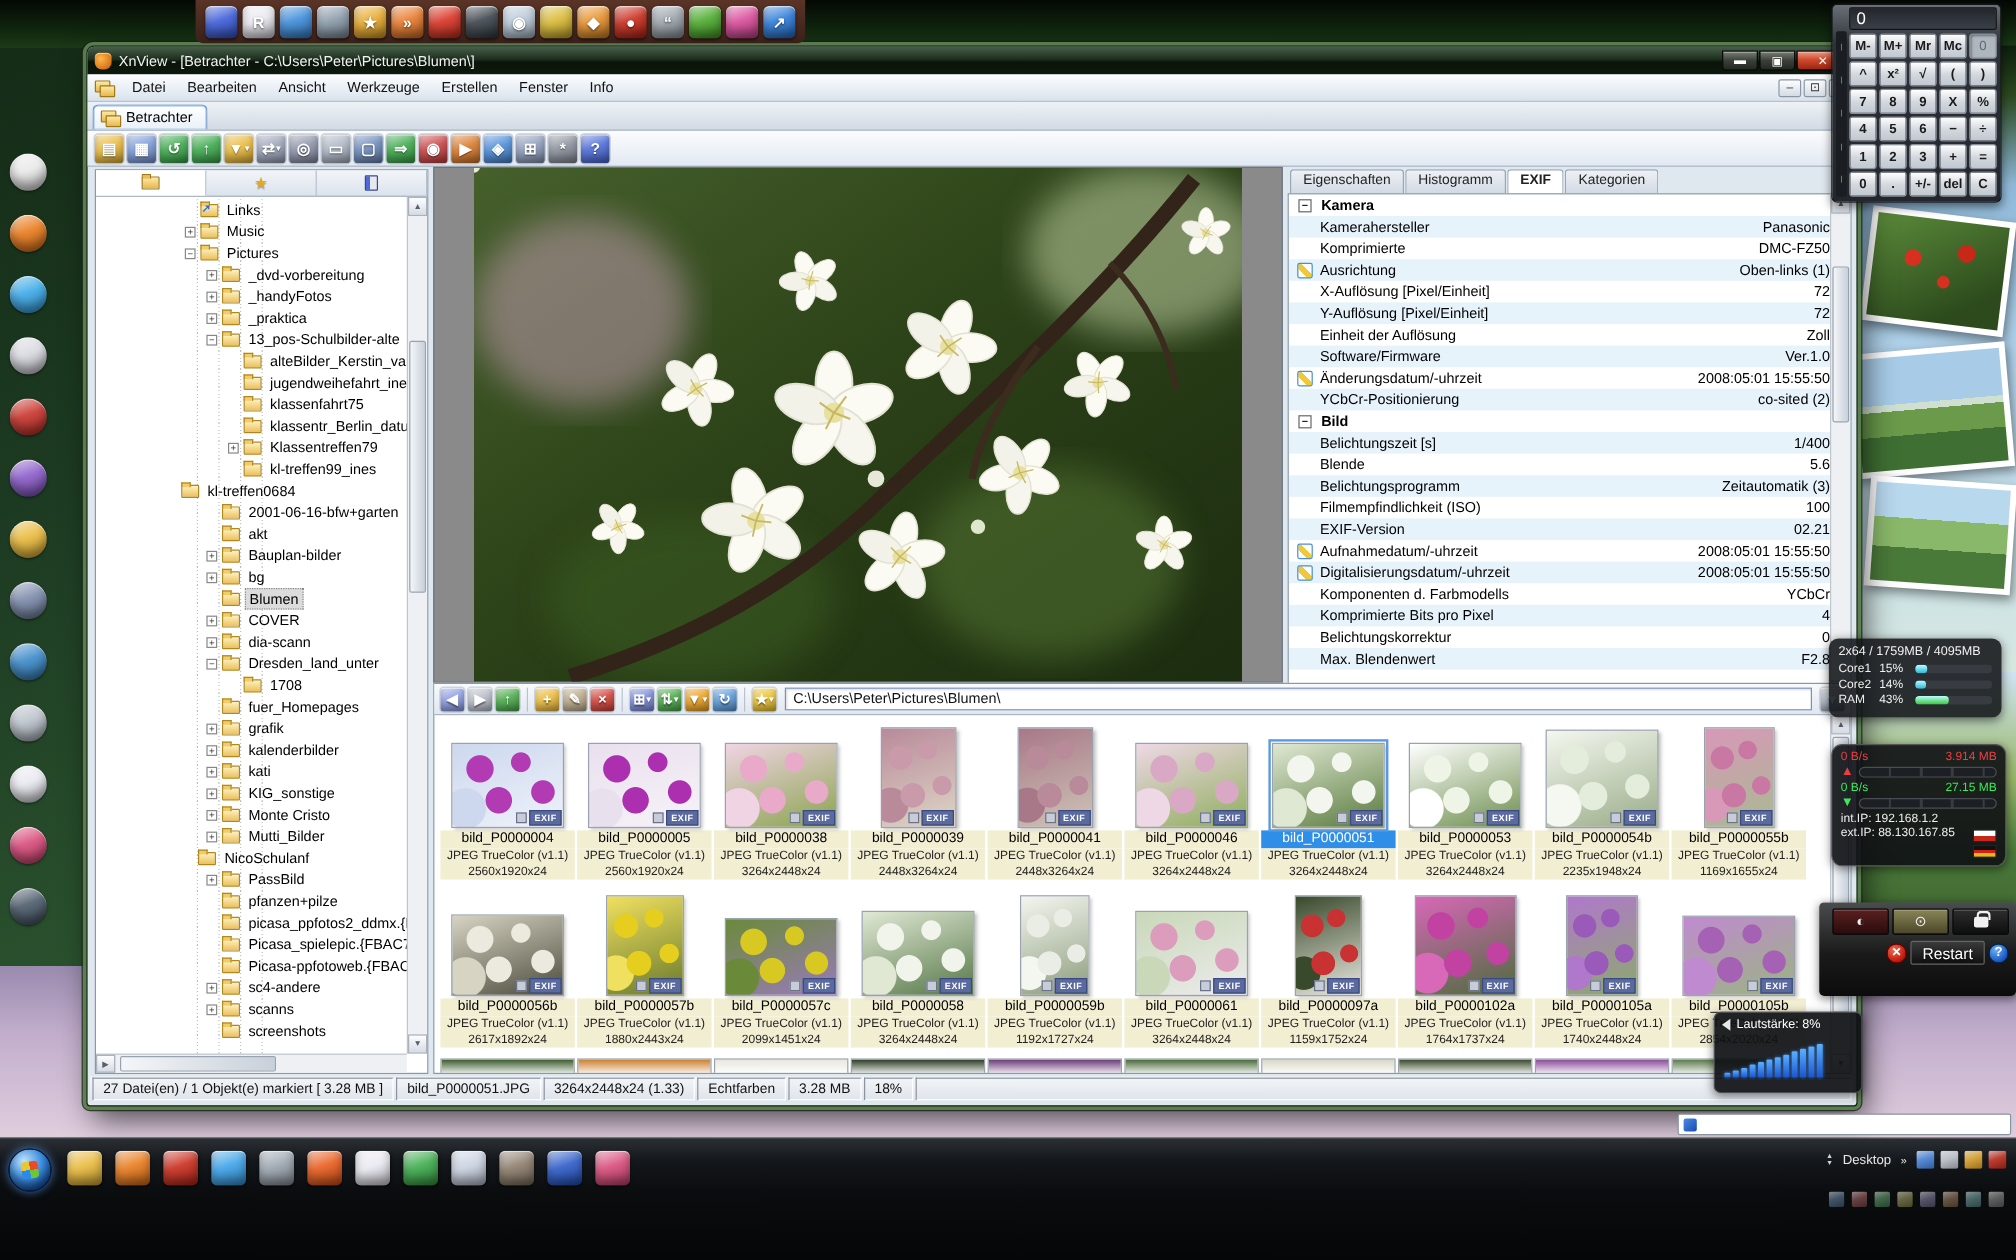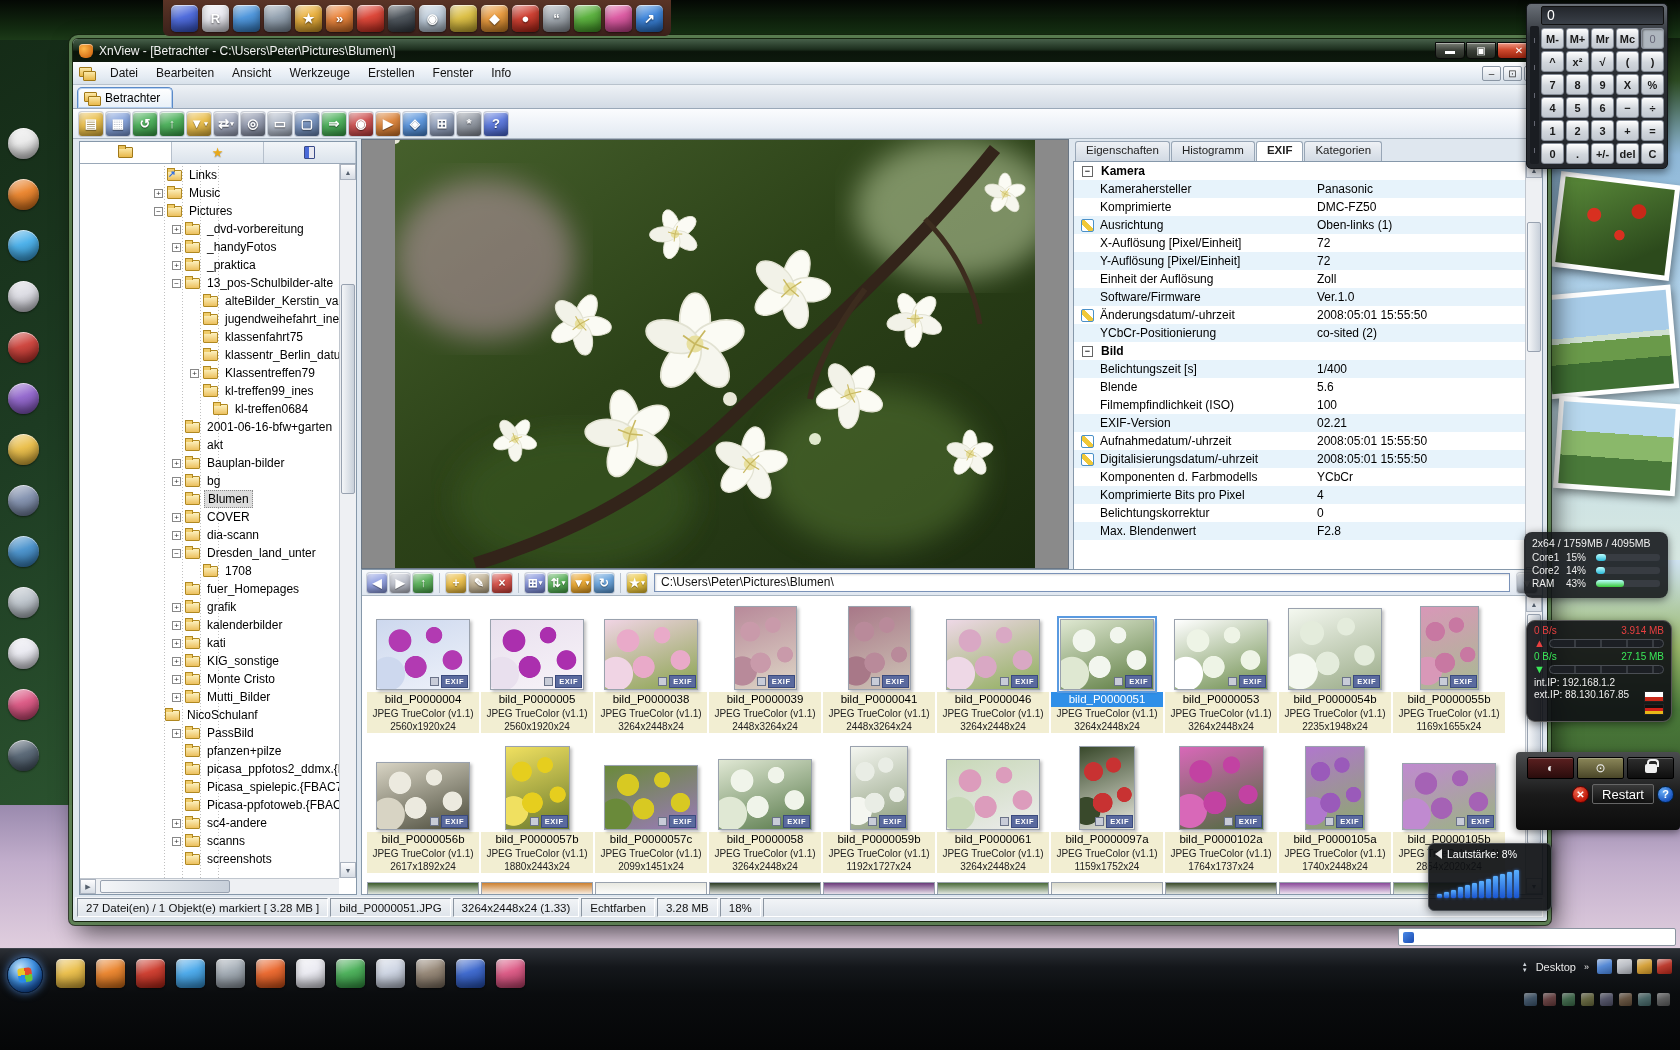--- a/index.html
+++ b/index.html
@@ -106,21 +106,21 @@
   .etab.active { background:#fff; position:relative; top:0px; font-weight:bold; }
   .egridwrap { flex:1; position:relative; background:#fff; border:1px solid #8698aa; overflow:hidden; }
   .egrid { position:absolute; left:0; top:0; right:17px; bottom:15px; overflow:hidden; }
   .erow { height:18px; display:flex; align-items:center; font-size:12px; }
   .erow.alt { background:#e7f3fb; }
   .erow.egroup { font-weight:bold; }
   .egut { width:26px; flex:none; display:flex; align-items:center; justify-content:center; }
   .ebox { width:11px; height:11px; border:1px solid #666; font-size:9px; line-height:9px; text-align:center; color:#222; background:#fff; margin:0 8px; flex:none; }
   .epen { width:13px; height:13px; border:1px solid #4a90c8; background:linear-gradient(45deg,#fff 30%,#f0c838 30% 62%,#fff 62%); border-radius:2px; }
   .elab { flex:1; }
-  .eval { width:212px; padding-left:4px; }
+  .eval { width:212px; padding-left:4px;text-align:right; }
 
   
   .browser { position:absolute; left:288px; top:530px; width:1182px; bottom:26px; background:#fff; border:1px solid #8698aa; display:flex; flex-direction:column; }
   .btoolbar { height:26px; display:flex; align-items:center; gap:3px; padding:0 5px; background:linear-gradient(180deg,#f8fafc,#e0e7f0); border-bottom:1px solid #aab6c2; }
   .bicon { width:20px; height:20px; border-radius:3px; display:flex; align-items:center; justify-content:center; font-size:12px; font-weight:bold; color:#fff;
     text-shadow:0 1px 1px rgba(0,0,0,.4); box-shadow:inset 0 1px 0 rgba(255,255,255,.7), inset 0 -4px 5px rgba(0,0,0,.22), 0 0 0 1px rgba(120,130,145,.3); }
   .bicon .dd { font-size:7px; margin-left:1px; }
   .pathbox { flex:1; height:19px; margin:0 4px; background:#fff; border:1px solid #7a92b8; font-size:12px; padding:1px 6px; color:#111;
     box-shadow:inset 1px 1px 2px rgba(0,0,0,.15); white-space:nowrap; overflow:hidden; }
   .thumbs { flex:1; position:relative; overflow:hidden; padding:4px 20px 0 5px; }
@@ -411,21 +411,21 @@
             <div class="trow" style="padding-left: 110px;">
               <span class="tbox">+</span>
               <span class="tfold"></span>
               <span class="tlabel">Klassentreffen79</span>
             </div>
             <div class="trow" style="padding-left: 110px;">
               <span class="tsp"></span>
               <span class="tfold"></span>
               <span class="tlabel">kl-treffen99_ines</span>
             </div>
-            <div class="trow" style="padding-left: 120px;">
+            <div class="trow" style="padding-left: 58px;">
               <span class="tsp"></span>
               <span class="tfold"></span>
               <span class="tlabel">kl-treffen0684</span>
             </div>
             <div class="trow" style="padding-left: 92px;">
               <span class="tsp"></span>
               <span class="tfold"></span>
               <span class="tlabel">2001-06-16-bfw+garten</span>
             </div>
             <div class="trow" style="padding-left: 92px;">
@@ -682,20 +682,25 @@
             <div class="erow alt">
               <span class="egut"></span>
               <span class="elab">Belichtungszeit [s]</span>
               <span class="eval">1/400</span>
             </div>
             <div class="erow">
               <span class="egut"></span>
               <span class="elab">Blende</span>
               <span class="eval">5.6</span>
             </div>
+            <div class="erow alt">
+              <span class="egut"></span>
+              <span class="elab">Belichtungsprogramm</span>
+              <span class="eval">Zeitautomatik (3)</span>
+            </div>
             <div class="erow">
               <span class="egut"></span>
               <span class="elab">Filmempfindlichkeit (ISO)</span>
               <span class="eval">100</span>
             </div>
             <div class="erow alt">
               <span class="egut"></span>
               <span class="elab">EXIF-Version</span>
               <span class="eval">02.21</span>
             </div>

